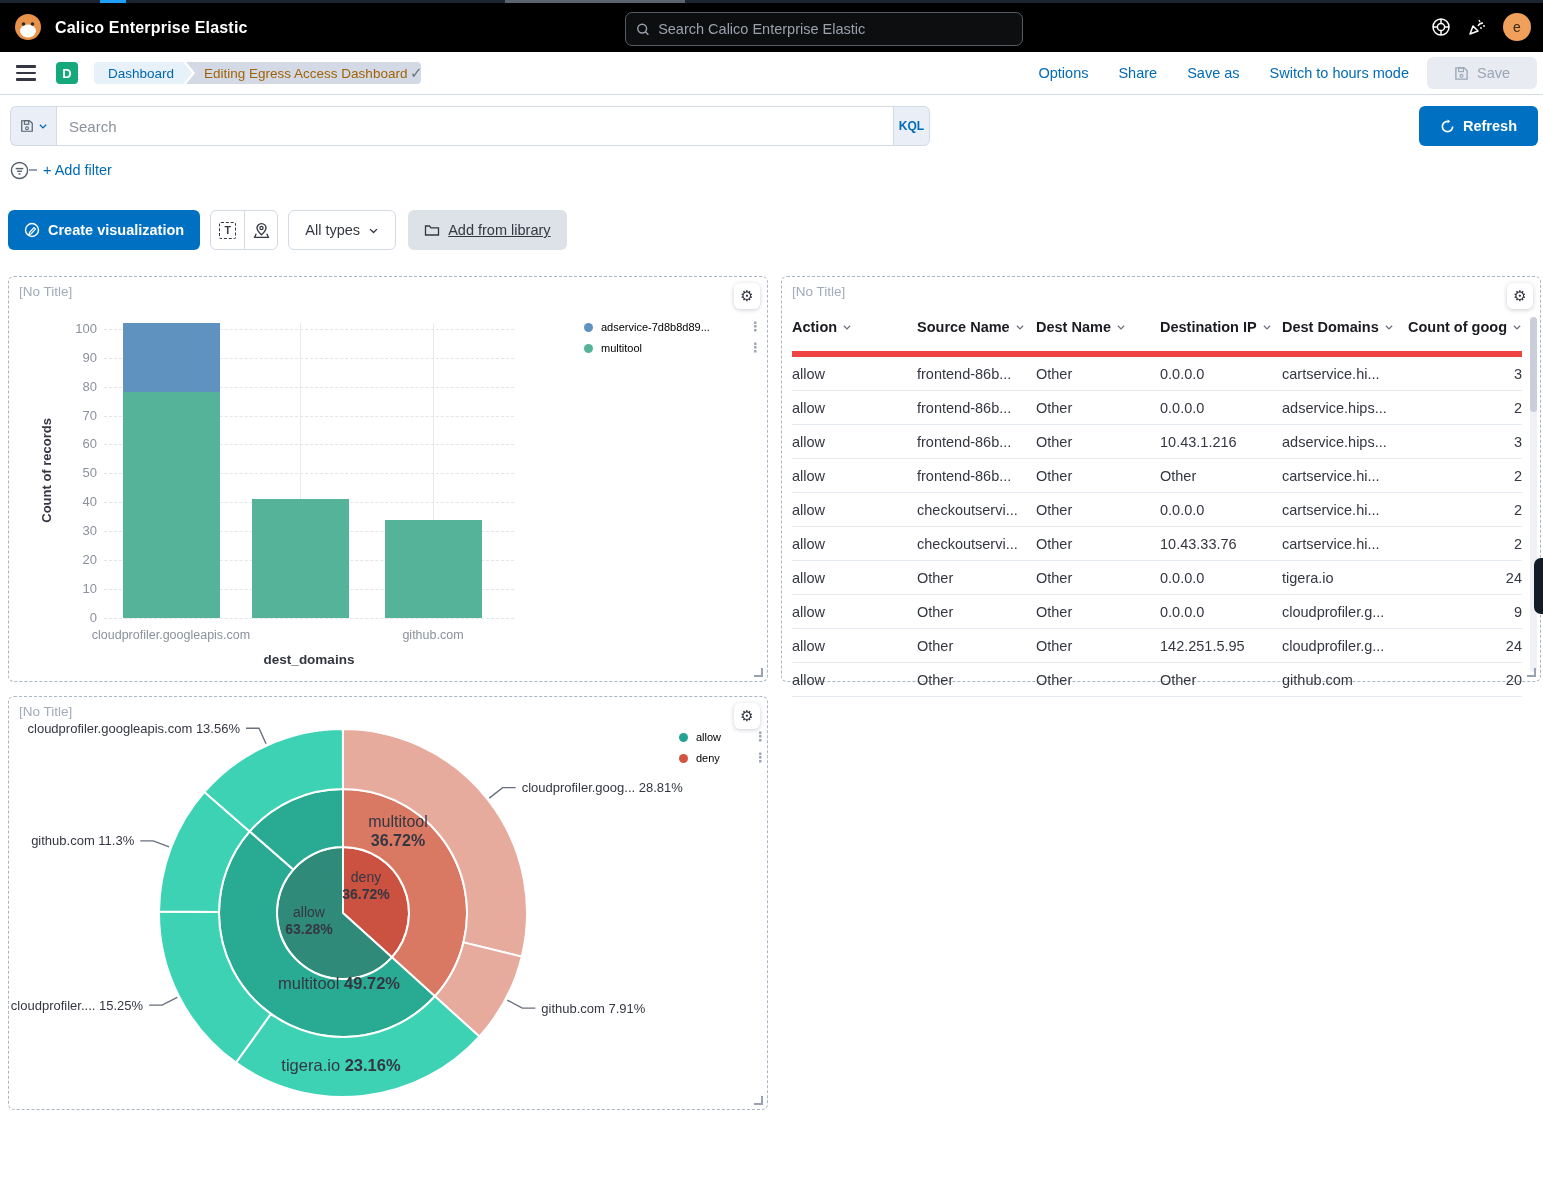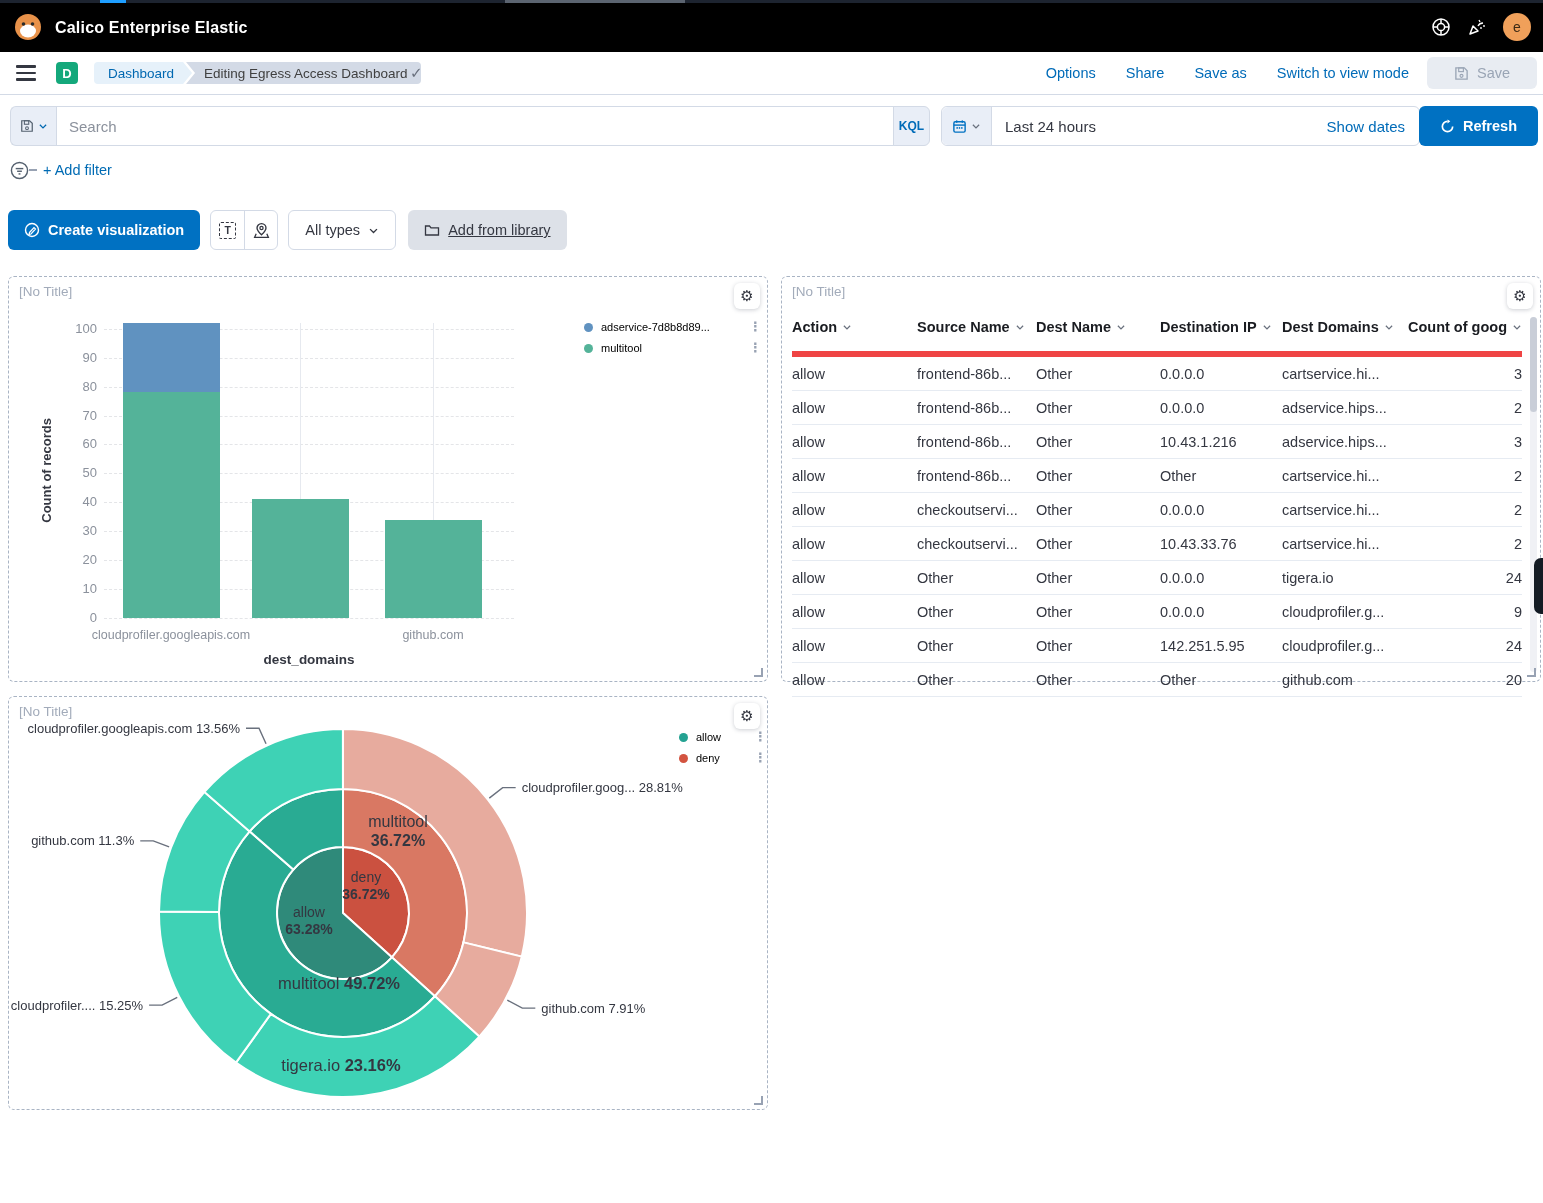--- a/index.html
+++ b/index.html
@@ -21,21 +21,21 @@
   .hdr-icons { position:absolute; right:12px; top:10px; display:flex; align-items:center; gap:16px; }
   .avatar { width:28px; height:28px; border-radius:50%; background:#f0a05a; color:#3c2a15; display:flex; align-items:center; justify-content:center; font-size:14px; }
 
   
   .nav-bar { position:absolute; left:0; top:52px; width:100%; height:43px; background:#fff; border-bottom:1px solid #d3dae6; }
   .hamburger { position:absolute; left:16px; top:13px; width:20px; height:16px; cursor:pointer; }
   .hamburger span { display:block; height:2.5px; background:#343741; border-radius:1px; margin-bottom:4px; }
   .app-badge { position:absolute; left:56px; top:10px; width:22px; height:22px; border-radius:4px; background:#14a87b; color:#fff; font-weight:bold; font-size:13px; display:flex; align-items:center; justify-content:center; }
   .crumbs { position:absolute; left:94px; top:10px; display:flex; align-items:center; height:22px; }
   .crumb1 { background:#e6f1fa; color:#0068b1; font-size:13.5px; padding:3px 18px 3px 14px; clip-path:polygon(0 0, calc(100% - 9px) 0, 100% 50%, calc(100% - 9px) 100%, 0 100%); border-radius:4px 0 0 4px; height:22px; display:flex; align-items:center; }
-  .crumb2 { background:#d3dae6; color:#404040; font-size:13.5px; padding:3px 14px 3px 18px; clip-path:polygon(0 0, 100% 0, 100% 100%, 0 100%, 9px 50%); border-radius:0 4px 4px 0; height:22px; display:flex; align-items:center; margin-left:-6px; }
+  .crumb2 { background:#d3dae6; color:#a16207; font-size:13.5px; padding:3px 14px 3px 18px; clip-path:polygon(0 0, 100% 0, 100% 100%, 0 100%, 9px 50%); border-radius:0 4px 4px 0; height:22px; display:flex; align-items:center; margin-left:-6px; }
   .crumb-check { position:absolute; left:410px; top:12px; color:#69707d; font-size:15px; cursor:pointer; }
   .nav-actions { position:absolute; right:6px; top:0; height:42px; display:flex; align-items:center; gap:30px; padding-right:0; }
   .nav-link { color:#006bb8; font-size:14.5px; cursor:pointer; white-space:nowrap; }
   .save-btn { width:110px; height:32px; background:#e8ecf2; border-radius:6px; color:#9aa5b5; font-size:14.5px; display:flex; align-items:center; justify-content:center; gap:8px; margin-left:-12px; margin-right:0; cursor:default; }
 
   
   .query-row { position:absolute; left:10px; top:106px; width:1528px; height:57px; }
   .saved-q { position:absolute; left:0; top:0; width:46px; height:40px; background:#e9eef7; border:1px solid #d3dae6; border-right:none; border-radius:6px 0 0 6px; display:flex; align-items:center; justify-content:center; gap:4px; cursor:pointer; }
   .q-input { position:absolute; left:46px; top:0; width:847px; height:40px; background:#fff; border:1px solid #d3dae6; display:flex; align-items:center; padding-left:12px; }
   .q-input input { border:none; outline:none; font-size:15px; width:100%; font-family:inherit; color:#343741; }
@@ -117,20 +117,27 @@
       <svg width="28" height="28" viewBox="0 0 28 28">
         <circle cx="14" cy="14" r="13" fill="#e8924a"></circle>
         <ellipse cx="14" cy="18" rx="8" ry="6.5" fill="#fff"></ellipse>
         <circle cx="9.5" cy="11" r="1.8" fill="#2b2b2b"></circle>
         <circle cx="18.5" cy="11" r="1.8" fill="#2b2b2b"></circle>
         <path d="M4 6 L9 3 L10 8 Z" fill="#e8924a"></path>
           <path d="M24 6 L19 3 L18 8 Z" fill="#e8924a"></path>
       </svg>
     </span>
     <span class="app-title">Calico Enterprise Elastic</span>
+    <div class="hdr-search">
+      <svg width="15" height="15" viewBox="0 0 16 16">
+          <circle cx="7" cy="7" r="5" fill="none" stroke="#9aa1ac" stroke-width="1.6"></circle>
+          <line x1="10.6" y1="10.6" x2="14" y2="14" stroke="#9aa1ac" stroke-width="1.6"></line>
+        </svg>
+      <input placeholder="Search Calico Enterprise Elastic" style="">
+    </div>
     <div class="hdr-icons">
       <svg width="20" height="20" viewBox="0 0 20 20">
           <circle cx="10" cy="10" r="8" fill="none" stroke="#fff" stroke-width="1.5"></circle>
           <circle cx="10" cy="10" r="3.6" fill="none" stroke="#fff" stroke-width="1.5"></circle>
           <line x1="10" y1="2" x2="10" y2="6.4" stroke="#fff" stroke-width="1.5"></line>
           <line x1="10" y1="13.6" x2="10" y2="18" stroke="#fff" stroke-width="1.5"></line>
           <line x1="2" y1="10" x2="6.4" y2="10" stroke="#fff" stroke-width="1.5"></line>
           <line x1="13.6" y1="10" x2="18" y2="10" stroke="#fff" stroke-width="1.5"></line>
         </svg>
       <svg width="20" height="20" viewBox="0 0 20 20">
@@ -153,21 +160,21 @@
     <div class="app-badge">D</div>
     <div class="crumbs">
       <span class="crumb1">Dashboard</span>
       <span class="crumb2">Editing Egress Access Dashboard</span>
     </div>
     <span class="crumb-check">✓</span>
     <div class="nav-actions">
       <span class="nav-link">Options</span>
       <span class="nav-link">Share</span>
       <span class="nav-link">Save as</span>
-      <span class="nav-link">Switch to view mode</span>
+      <span class="nav-link">Switch to hours mode</span>
       <span class="save-btn">
         <svg width="15" height="15" viewBox="0 0 16 16">
             <path d="M2 2 h9 l3 3 v9 h-12 z" fill="none" stroke="#9aa5b5" stroke-width="1.4"></path>
             <rect x="5" y="2" width="5" height="4" fill="none" stroke="#9aa5b5" stroke-width="1.2"></rect>
             <circle cx="8" cy="10.5" r="1.6" fill="none" stroke="#9aa5b5" stroke-width="1.2"></circle>
           </svg>
         <span>Save</span>
       </span>
     </div>
   </div>
@@ -180,38 +187,20 @@
           <circle cx="8" cy="10.5" r="1.6" fill="none" stroke="#53606f" stroke-width="1.2"></circle>
         </svg>
       <svg width="10" height="10" viewBox="0 0 16 16">
           <path d="M3 6l5 5 5-5" fill="none" stroke="#0068b1" stroke-width="2"></path>
         </svg>
     </div>
     <div class="q-input">
       <input placeholder="Search" style="">
     </div>
     <div class="kql-chip">KQL</div>
-    <div class="date-picker">
-      <div class="date-cal">
-        <svg width="15" height="15" viewBox="0 0 16 16">
-            <rect x="2" y="3" width="12" height="11" rx="1.5" fill="none" stroke="#0071c2" stroke-width="1.5"></rect>
-            <line x1="2" y1="6.5" x2="14" y2="6.5" stroke="#0071c2" stroke-width="1.5"></line>
-            <line x1="5" y1="1.5" x2="5" y2="4" stroke="#0071c2" stroke-width="1.5"></line>
-            <line x1="11" y1="1.5" x2="11" y2="4" stroke="#0071c2" stroke-width="1.5"></line>
-            <circle cx="5.5" cy="9.5" r="0.9" fill="#0071c2"></circle>
-            <circle cx="8" cy="9.5" r="0.9" fill="#0071c2"></circle>
-            <circle cx="10.5" cy="9.5" r="0.9" fill="#0071c2"></circle>
-          </svg>
-        <svg width="10" height="10" viewBox="0 0 16 16">
-            <path d="M3 6l5 5 5-5" fill="none" stroke="#69707d" stroke-width="2"></path>
-          </svg>
-      </div>
-      <span class="date-text">Last 24 hours</span>
-      <span class="show-dates">Show dates</span>
-    </div>
     <div class="refresh-btn">
       <svg width="15" height="15" viewBox="0 0 16 16">
           <path d="M13.5 8 A5.5 5.5 0 1 1 8 2.5" fill="none" stroke="#fff" stroke-width="1.8"></path>
           <path d="M8 0.5 L11 2.5 L8 4.7 Z" fill="#fff"></path>
         </svg>
       <span>Refresh</span>
     </div>
   </div>
 
   <div class="filter-row">

